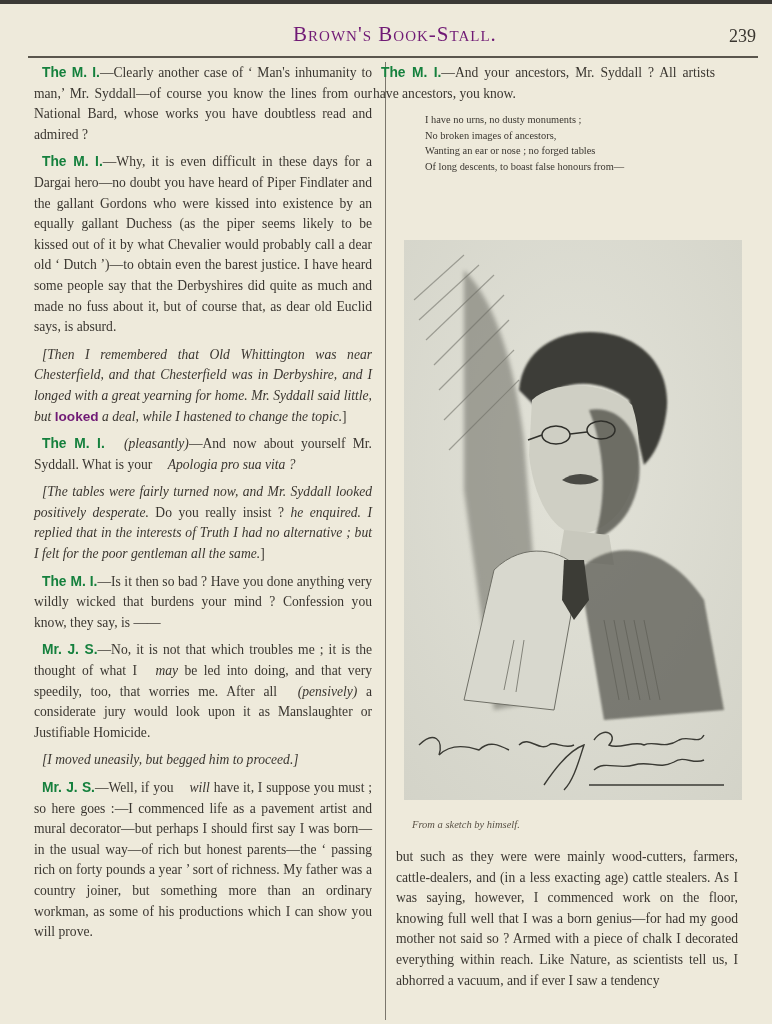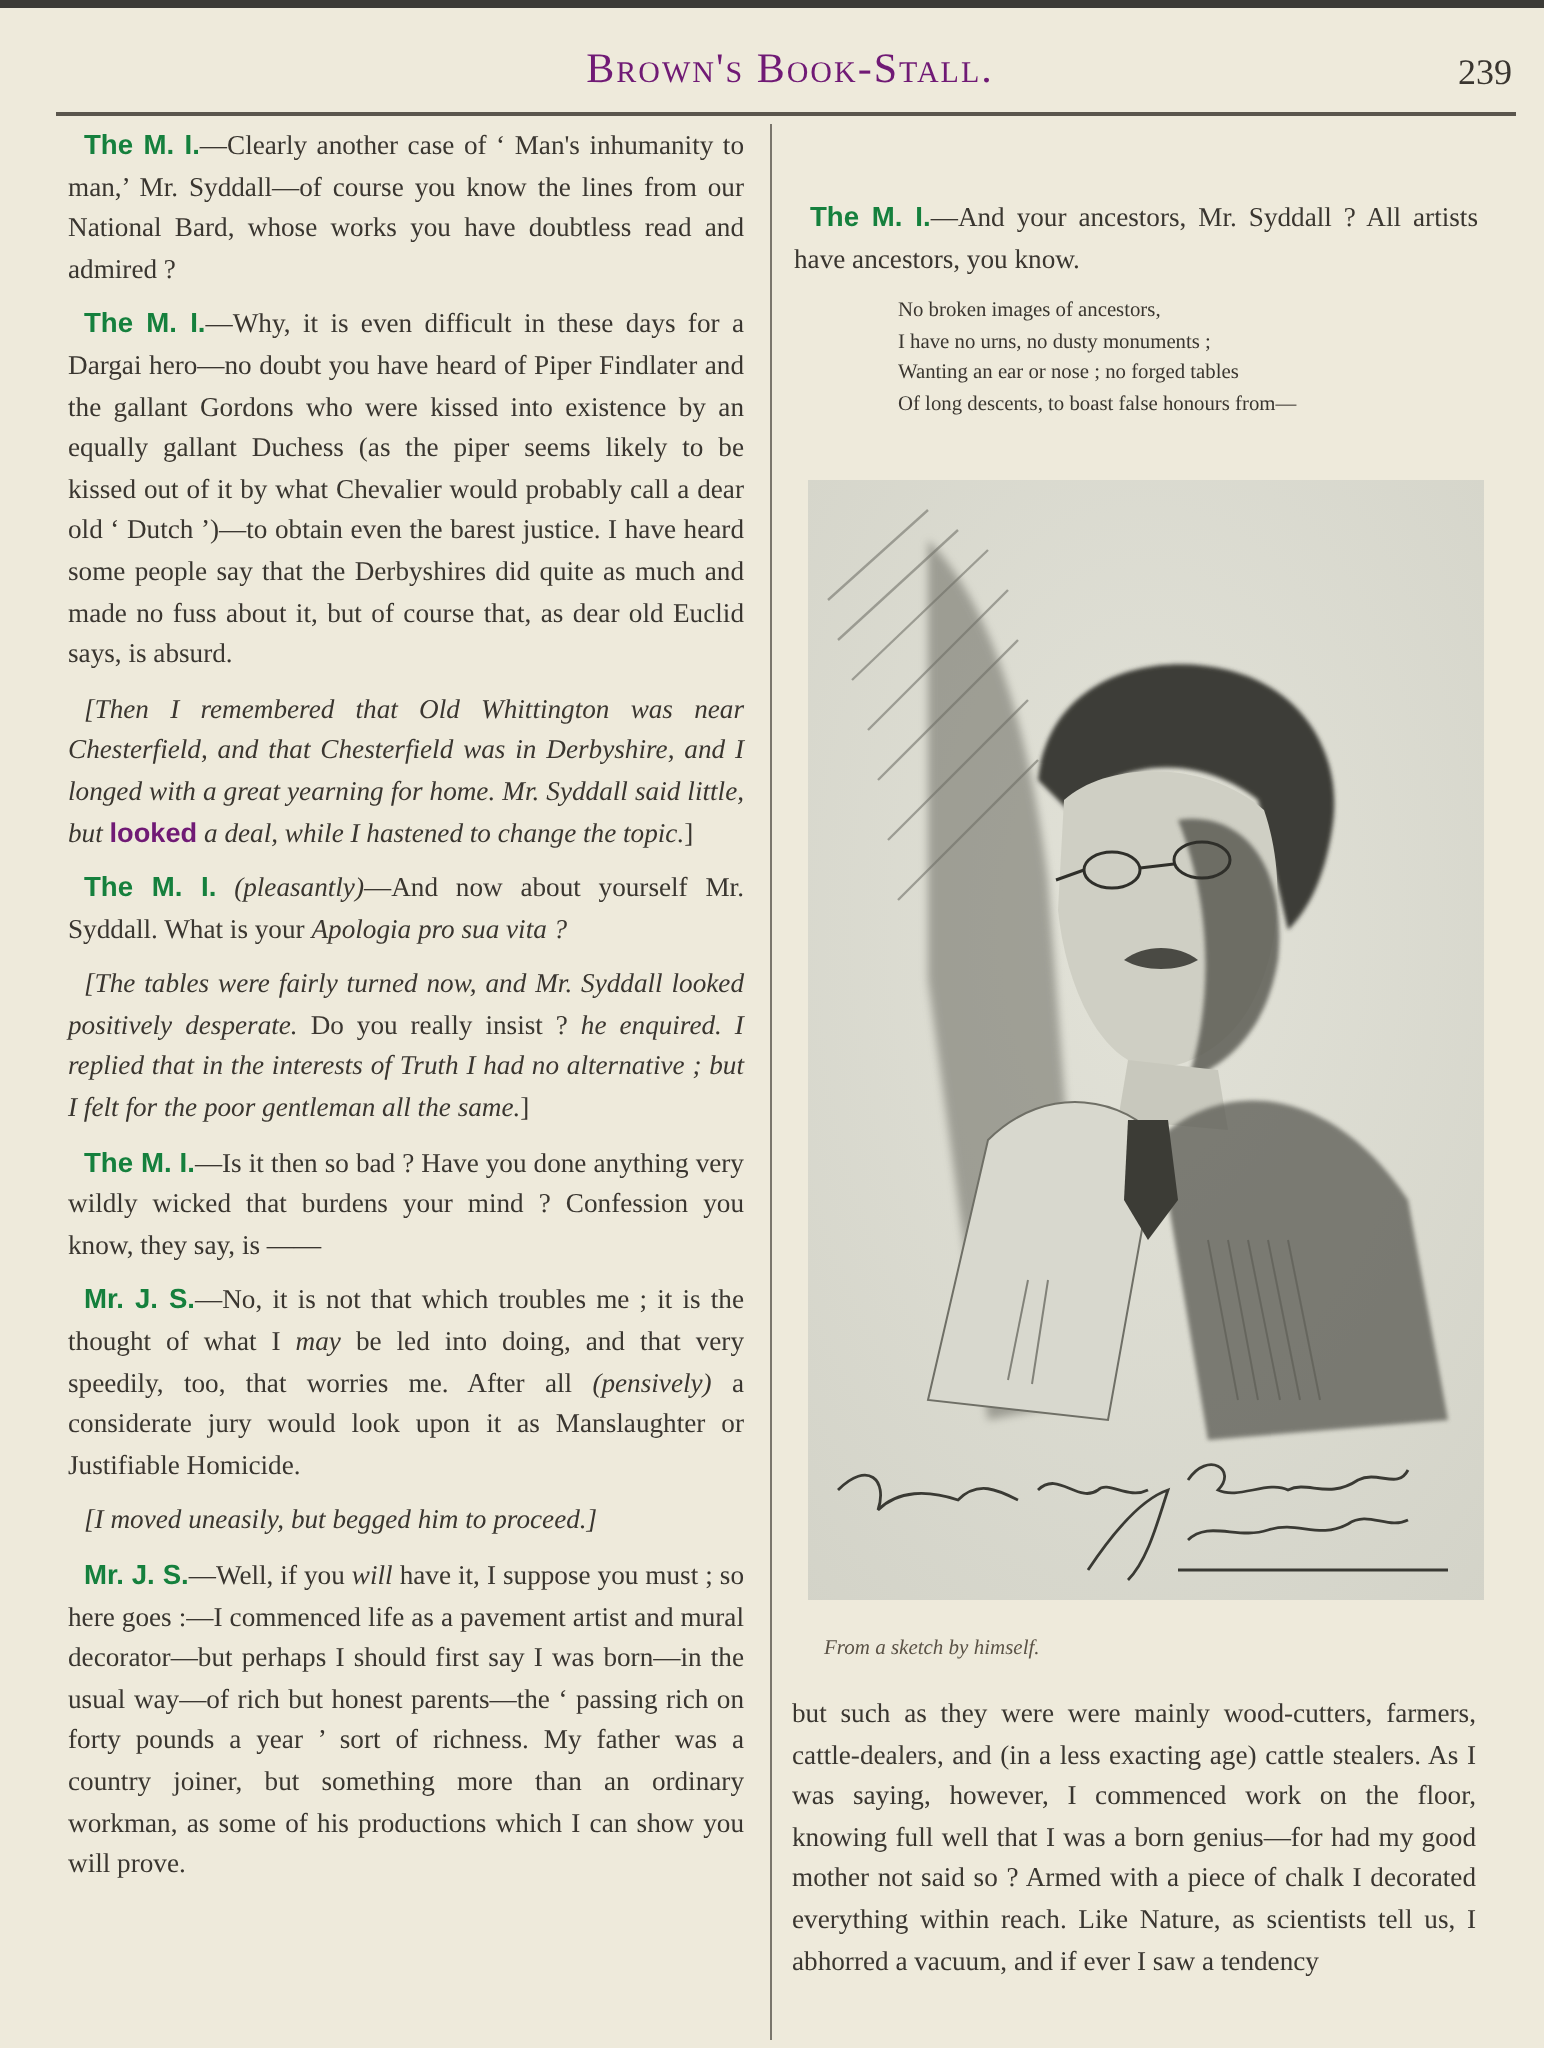--- a/index.html
+++ b/index.html
@@ -15,27 +15,27 @@
   .running-title {
     position: absolute; left: 0; right: 0; top: 0; text-align: center;
     font-size: 21px; letter-spacing: 1px; color: #701a75; font-variant: small-caps;
   }
   .page-number { position: absolute; right: 6px; top: 4px; font-size: 18px; color: #3a3630; }
   .header-rule { position: absolute; left: 28px; top: 56px; width: 730px; height: 2px; background: #5a564d; }
   .col-rule { position: absolute; left: 385px; top: 62px; width: 1px; height: 958px; background: #7a766c; }
 
   .col { position: absolute; font-size: 13.6px; line-height: 20.6px; text-align: justify; }
   .col-left { left: 34px; top: 63px; width: 338px; }
-  .col-right { left: 397px; top: 63px; width: 342px; margin-top: 36px; }
+  .col-right { left: 373px; top: 63px; width: 342px; }
   .col-right-bottom { left: 396px; top: 847px; width: 342px; }
 
   p { margin: 0 0 7px 0; text-indent: 8px; }
   p.stage { font-style: italic; }
   .speaker { font-family: "Liberation Sans", "DejaVu Sans", sans-serif; font-weight: bold; font-size: 13.8px; color: #15803d; }
-  .it { font-style: italic; }
+  .it { font-style: italic; margin-left: 12px; }
   .bold-sans { font-family: "Liberation Sans", sans-serif; font-weight: bold; font-style: normal; color: #701a75; }
   .up { font-style: normal; }
 
   .poem { margin: 8px 0 0 52px; font-size: 10.4px; line-height: 15.6px; text-align: left; }
   .poem div { white-space: nowrap; }
 
   .figure { position: absolute; left: 404px; top: 240px; width: 338px; height: 560px; background: #dcdcd2; overflow: hidden; }
   .figure svg { display: block; }
   .caption { position: absolute; left: 412px; top: 819px; font-size: 10.5px; font-style: italic; color: #5a5246; }
 </style>
@@ -91,22 +91,22 @@
     <span class="it">will</span>
     <span>have it, I suppose you must ; so here goes :—I commenced life as a pavement artist and mural decorator—but perhaps I should first say I was born—in the usual way—of rich but honest parents—the ‘ passing rich on forty pounds a year ’ sort of richness. My father was a country joiner, but something more than an ordinary workman, as some of his productions which I can show you will prove.</span>
   </p>
 </div>
 
 <div class="col col-right">
   <p>
     <span class="speaker">The M. I.</span><span>—And your ancestors, Mr. Syddall ? All artists have ancestors, you know.</span>
   </p>
   <div class="poem">
+    <div>I have no urns, no dusty monuments ;</div>
     <div>No broken images of ancestors,</div>
-    <div>I have no urns, no dusty monuments ;</div>
     <div>Wanting an ear or nose ; no forged tables</div>
     <div>Of long descents, to boast false honours from—</div>
   </div>
 </div>
 
 <div class="figure" title="Pencil self-portrait sketch of J. Syddall wearing spectacles, with signature">
   <svg width="338" height="560" viewBox="0 0 338 560">
     <defs>
       <radialGradient id="bg" cx="0.5" cy="0.4" r="0.8">
         <stop offset="0" stop-color="#e2e2d8"></stop>

